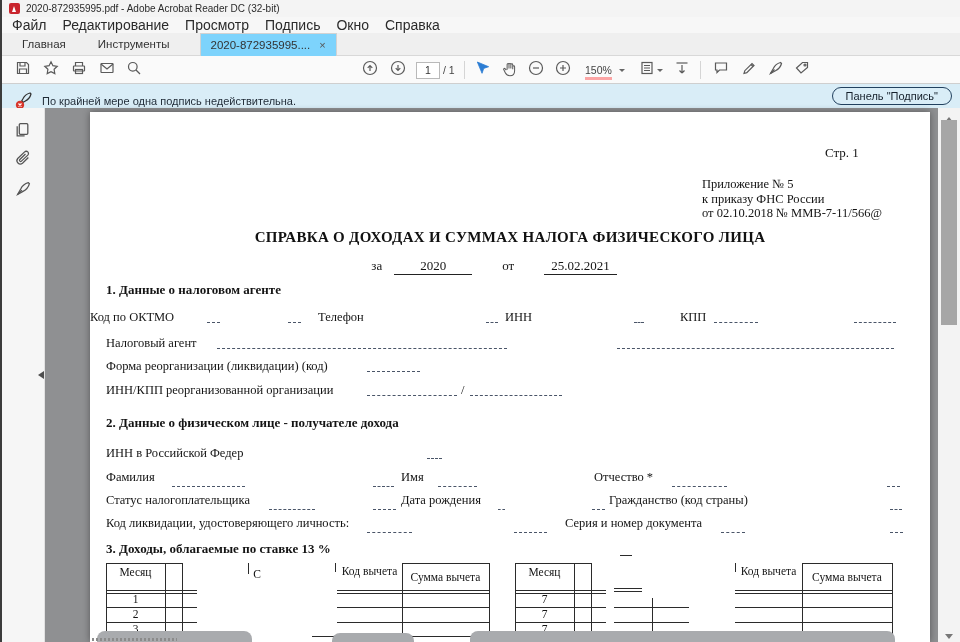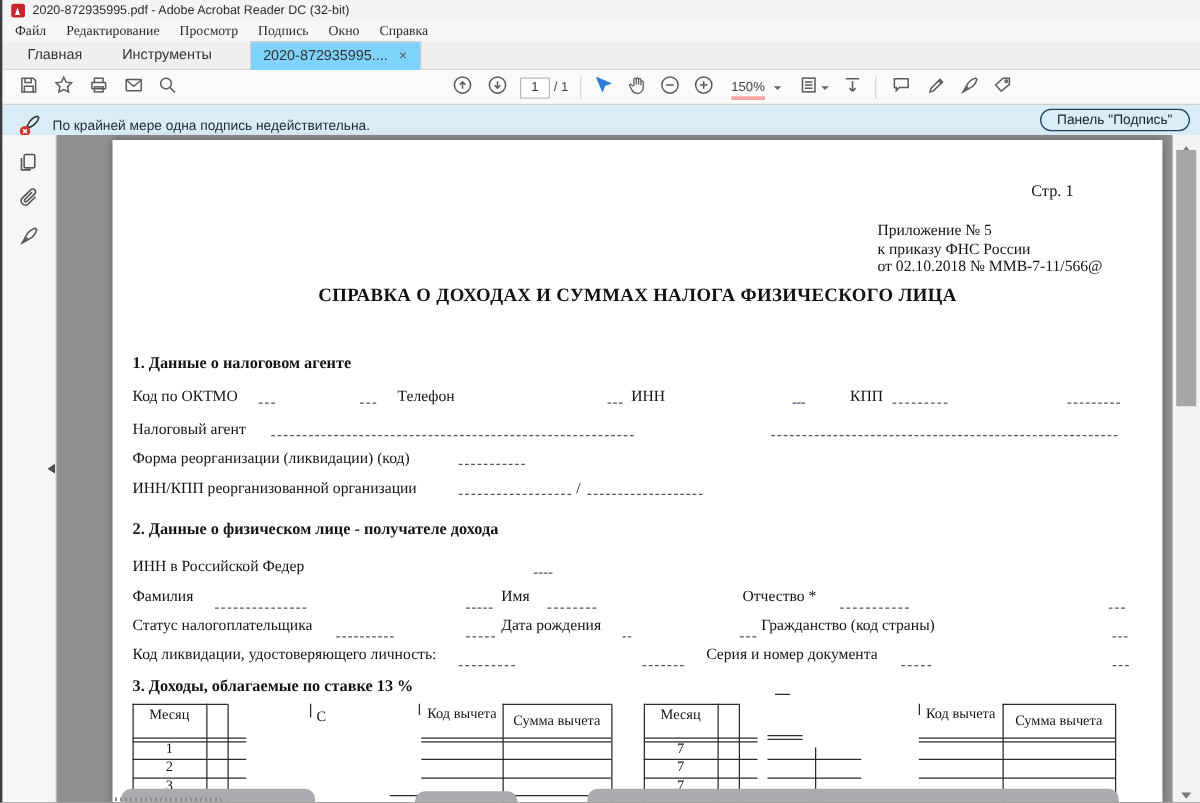--- a/index.html
+++ b/index.html
@@ -5,21 +5,21 @@
   html,body{margin:0;padding:0;background:#555;}
   #window{position:relative;width:960px;height:642px;background:#fff;overflow:hidden;
     font-family:"Liberation Sans","DejaVu Sans",sans-serif;border-left:2px solid #3c3c3c;box-sizing:border-box;}
   
   .titlebar{position:absolute;left:0;top:0;right:0;height:17px;background:#f4f4f4;display:flex;align-items:center;}
   .pdficon{width:11px;height:11px;margin:0 6px 0 7px;background:#c9252d;border-radius:2px;position:relative;flex:none;}
   .pdficon::after{content:"";position:absolute;left:3px;top:2.5px;width:0;height:0;
     border-left:2.7px solid transparent;border-right:2.7px solid transparent;border-bottom:6px solid #fff;}
   .wtitle{font-size:10px;color:#2b2b2b;white-space:nowrap;}
   .menubar{position:absolute;left:0;top:17px;right:0;height:16px;background:#f7f7f7;display:flex;align-items:center;padding-left:2px;}
-  .menuitem{font-size:11px;color:#2b2b2b;padding:0 8px;line-height:16px;cursor:default;font-family:Liberation Serif, serif;}
+  .menuitem{font-size:14px;color:#2b2b2b;padding:0 8px;line-height:16px;cursor:default;}
   .tabbar{position:absolute;left:0;top:33px;right:0;height:23px;background:#efefef;border-bottom:1px solid #d8d8d8;display:flex;align-items:stretch;box-sizing:border-box;}
   .tab{font-size:11.5px;color:#333;display:flex;align-items:center;padding:0 16px;}
   .tab.active{background:#7dd3fc;border:1px solid #d2d2d2;border-bottom:none;margin-bottom:-1px;padding:0 10px;}
   .tclose{margin-left:9px;font-size:11px;color:#555;}
   .toolbar{position:absolute;left:0;top:56px;right:0;height:28px;background:#fafafa;border-bottom:1px solid #cfcfcf;box-sizing:border-box;}
   .tbtn{position:absolute;top:5px;width:18px;height:18px;display:flex;align-items:center;justify-content:center;}
   .tbtn svg{stroke:#5a5a5a;fill:none;stroke-width:1.2;}
   .tsep{position:absolute;top:5px;width:1px;height:18px;background:#d5d5d5;}
   .pagebox{position:absolute;top:6px;width:22px;height:15px;background:#fff;border:1px solid #b9b9b9;font-size:10.5px;color:#333;text-align:center;line-height:15px;}
   .ttext{position:absolute;top:8px;font-size:10.5px;color:#444;white-space:nowrap;}
@@ -248,23 +248,29 @@
         <span class="strlabel">Стр. 1</span>
 
         <div class="appendix">
           <div>Приложение № 5</div>
           <div>к приказу ФНС России</div>
           <div>от 02.10.2018 № ММВ-7-11/566@</div>
         </div>
 
         <div class="doctitle">СПРАВКА О ДОХОДАХ И СУММАХ НАЛОГА ФИЗИЧЕСКОГО ЛИЦА</div>
 
+        <div class="period">
+          <span>за</span>
+          <span class="uv year">2020</span>
+          <span class="ot">от</span>
+          <span class="uv date">25.02.2021</span>
+        </div>
 
         <span class="lb hd" style="left:16px;top:170px">1. Данные о налоговом агенте</span>
-        <span class="lb" style="left:16px;top:198px">Код по ОКТМО</span>
+        <span class="lb" style="left:0;top:198px">Код по ОКТМО</span>
         <span class="lb" style="left:228px;top:198px">Телефон</span>
         <span class="lb" style="left:415px;top:198px">ИНН</span>
         <span class="lb" style="left:590px;top:198px">КПП</span>
         <span class="lb" style="left:16px;top:224px">Налоговый агент</span>
         <span class="lb" style="left:16px;top:247px">Форма реорганизации (ликвидации) (код)</span>
         <span class="lb" style="left:16px;top:271px">ИНН/КПП реорганизованной организации</span>
         <span class="lb" style="left:371px;top:271px">/</span>
 
         <span class="lb hd" style="left:16px;top:303px">2. Данные о физическом лице - получателе дохода</span>
         <span class="lb" style="left:16px;top:334px">ИНН в Российской Федер</span>

